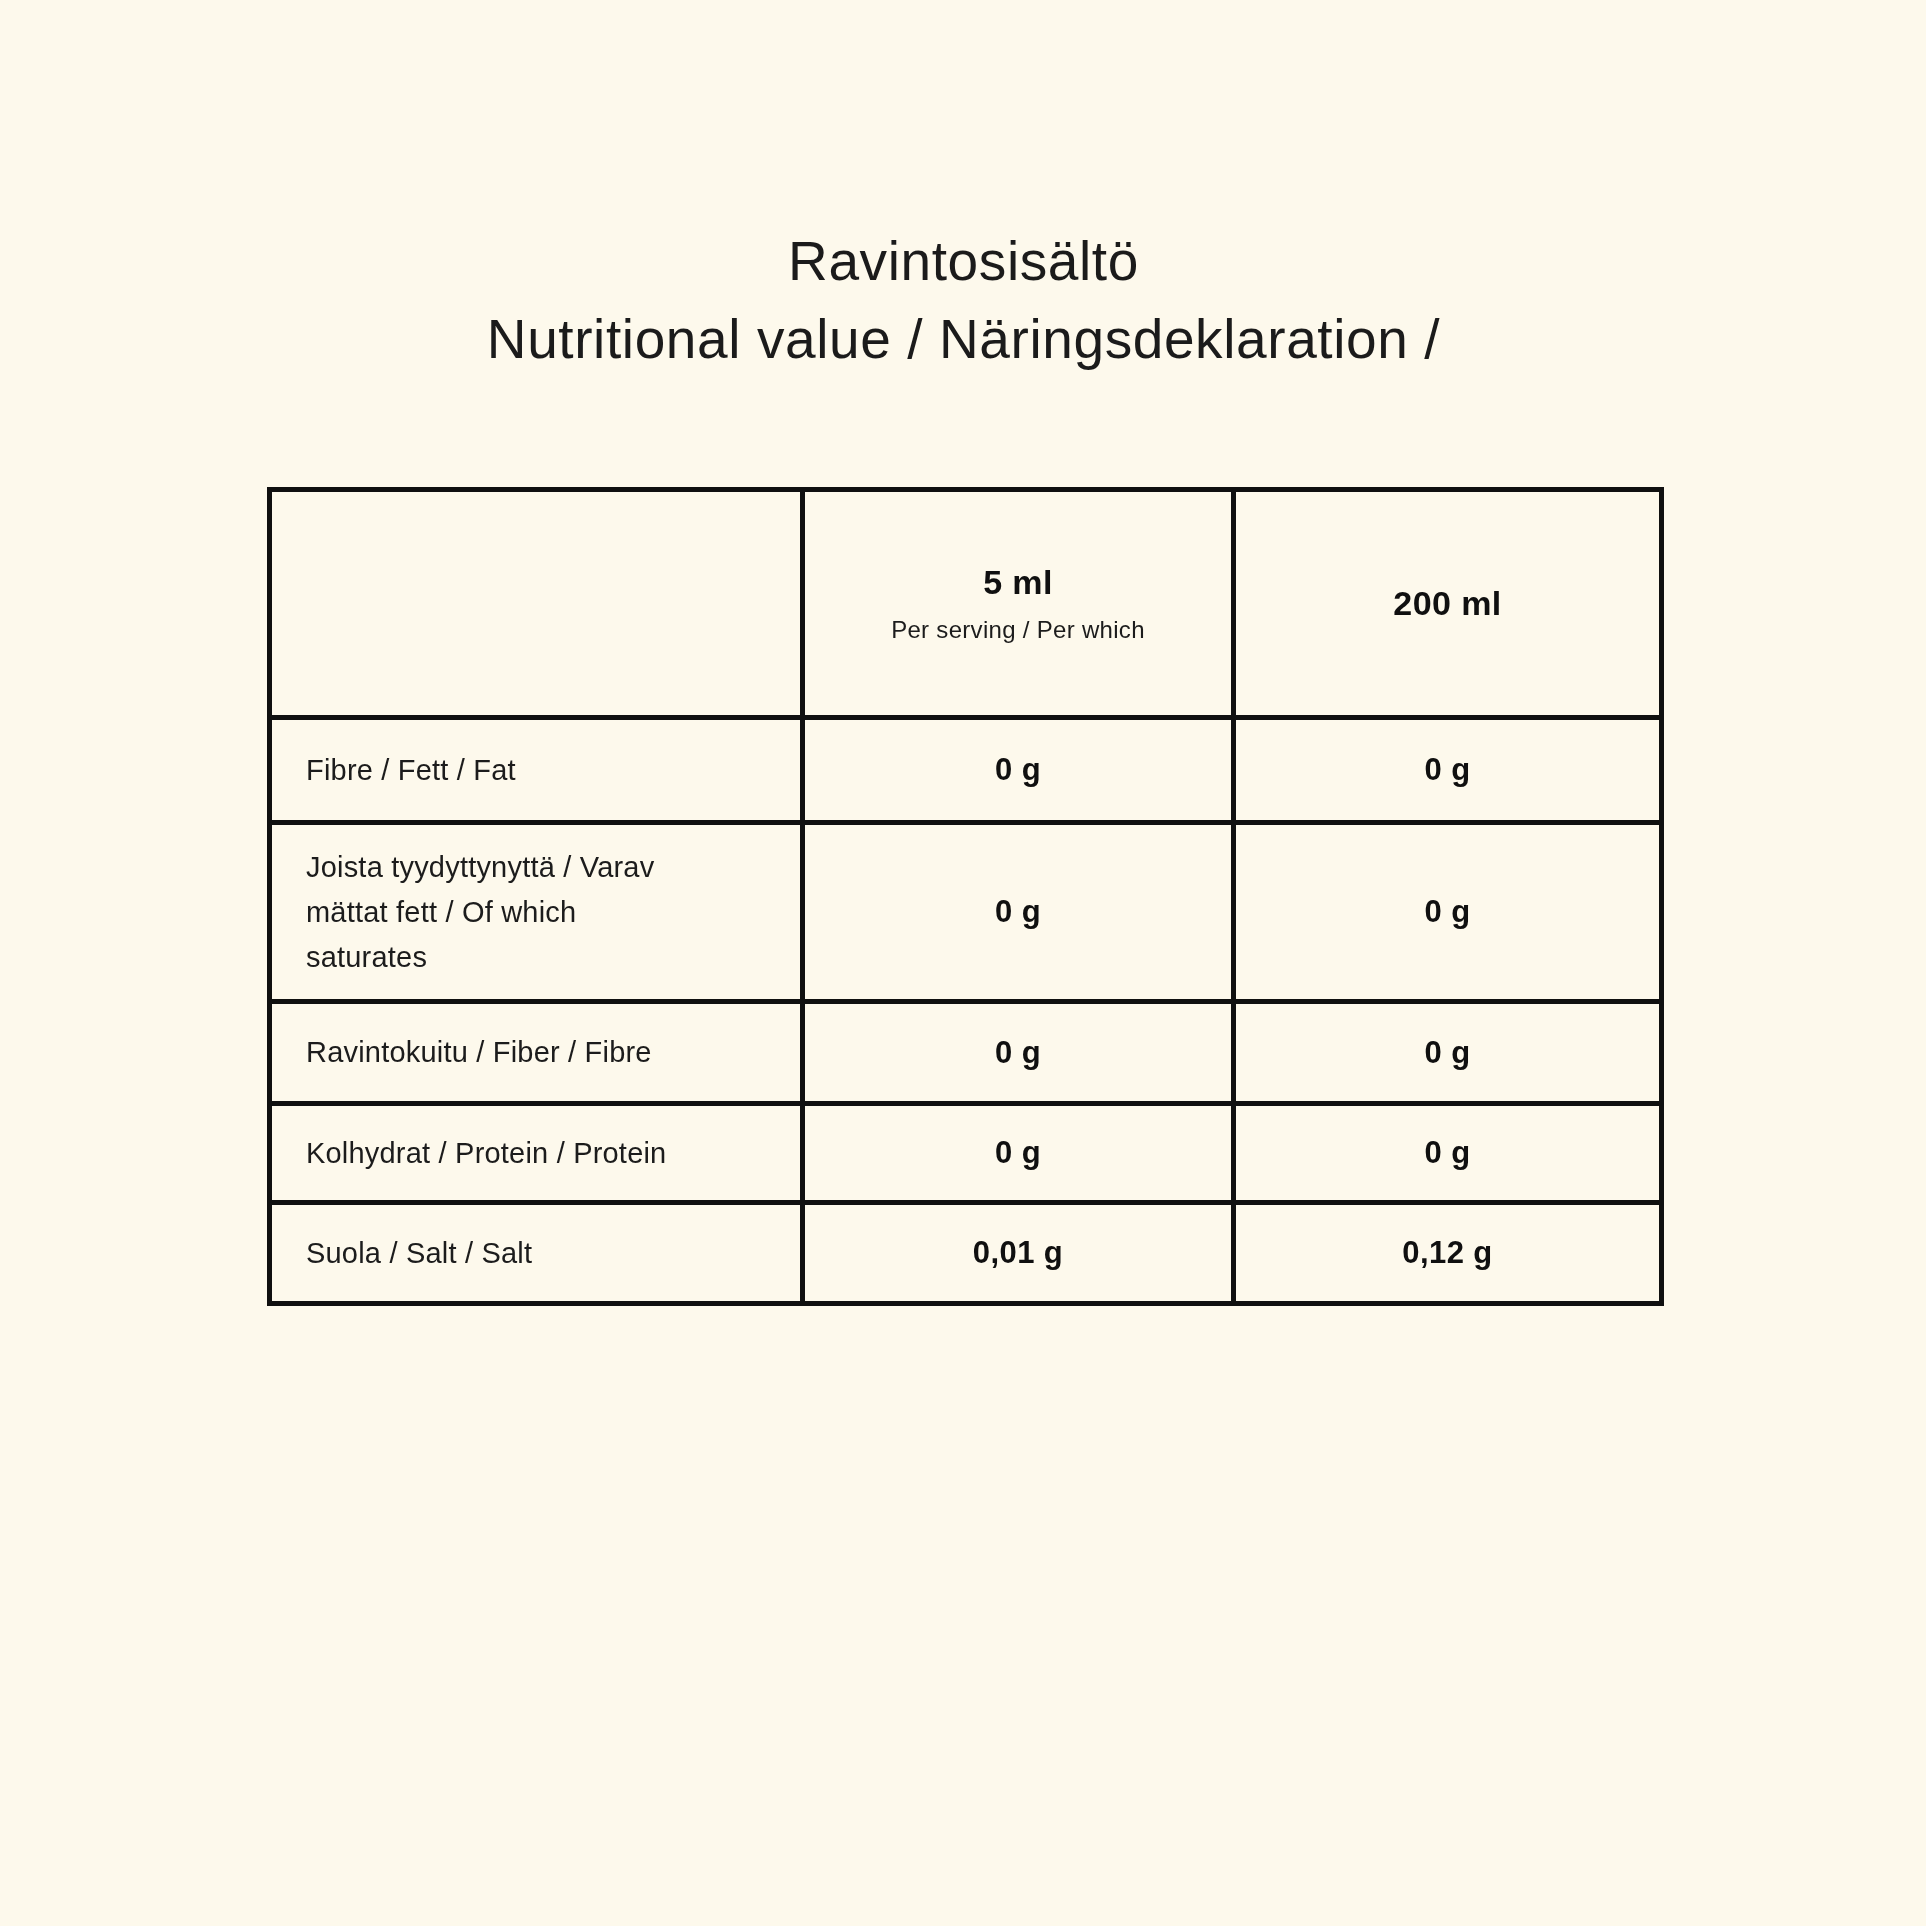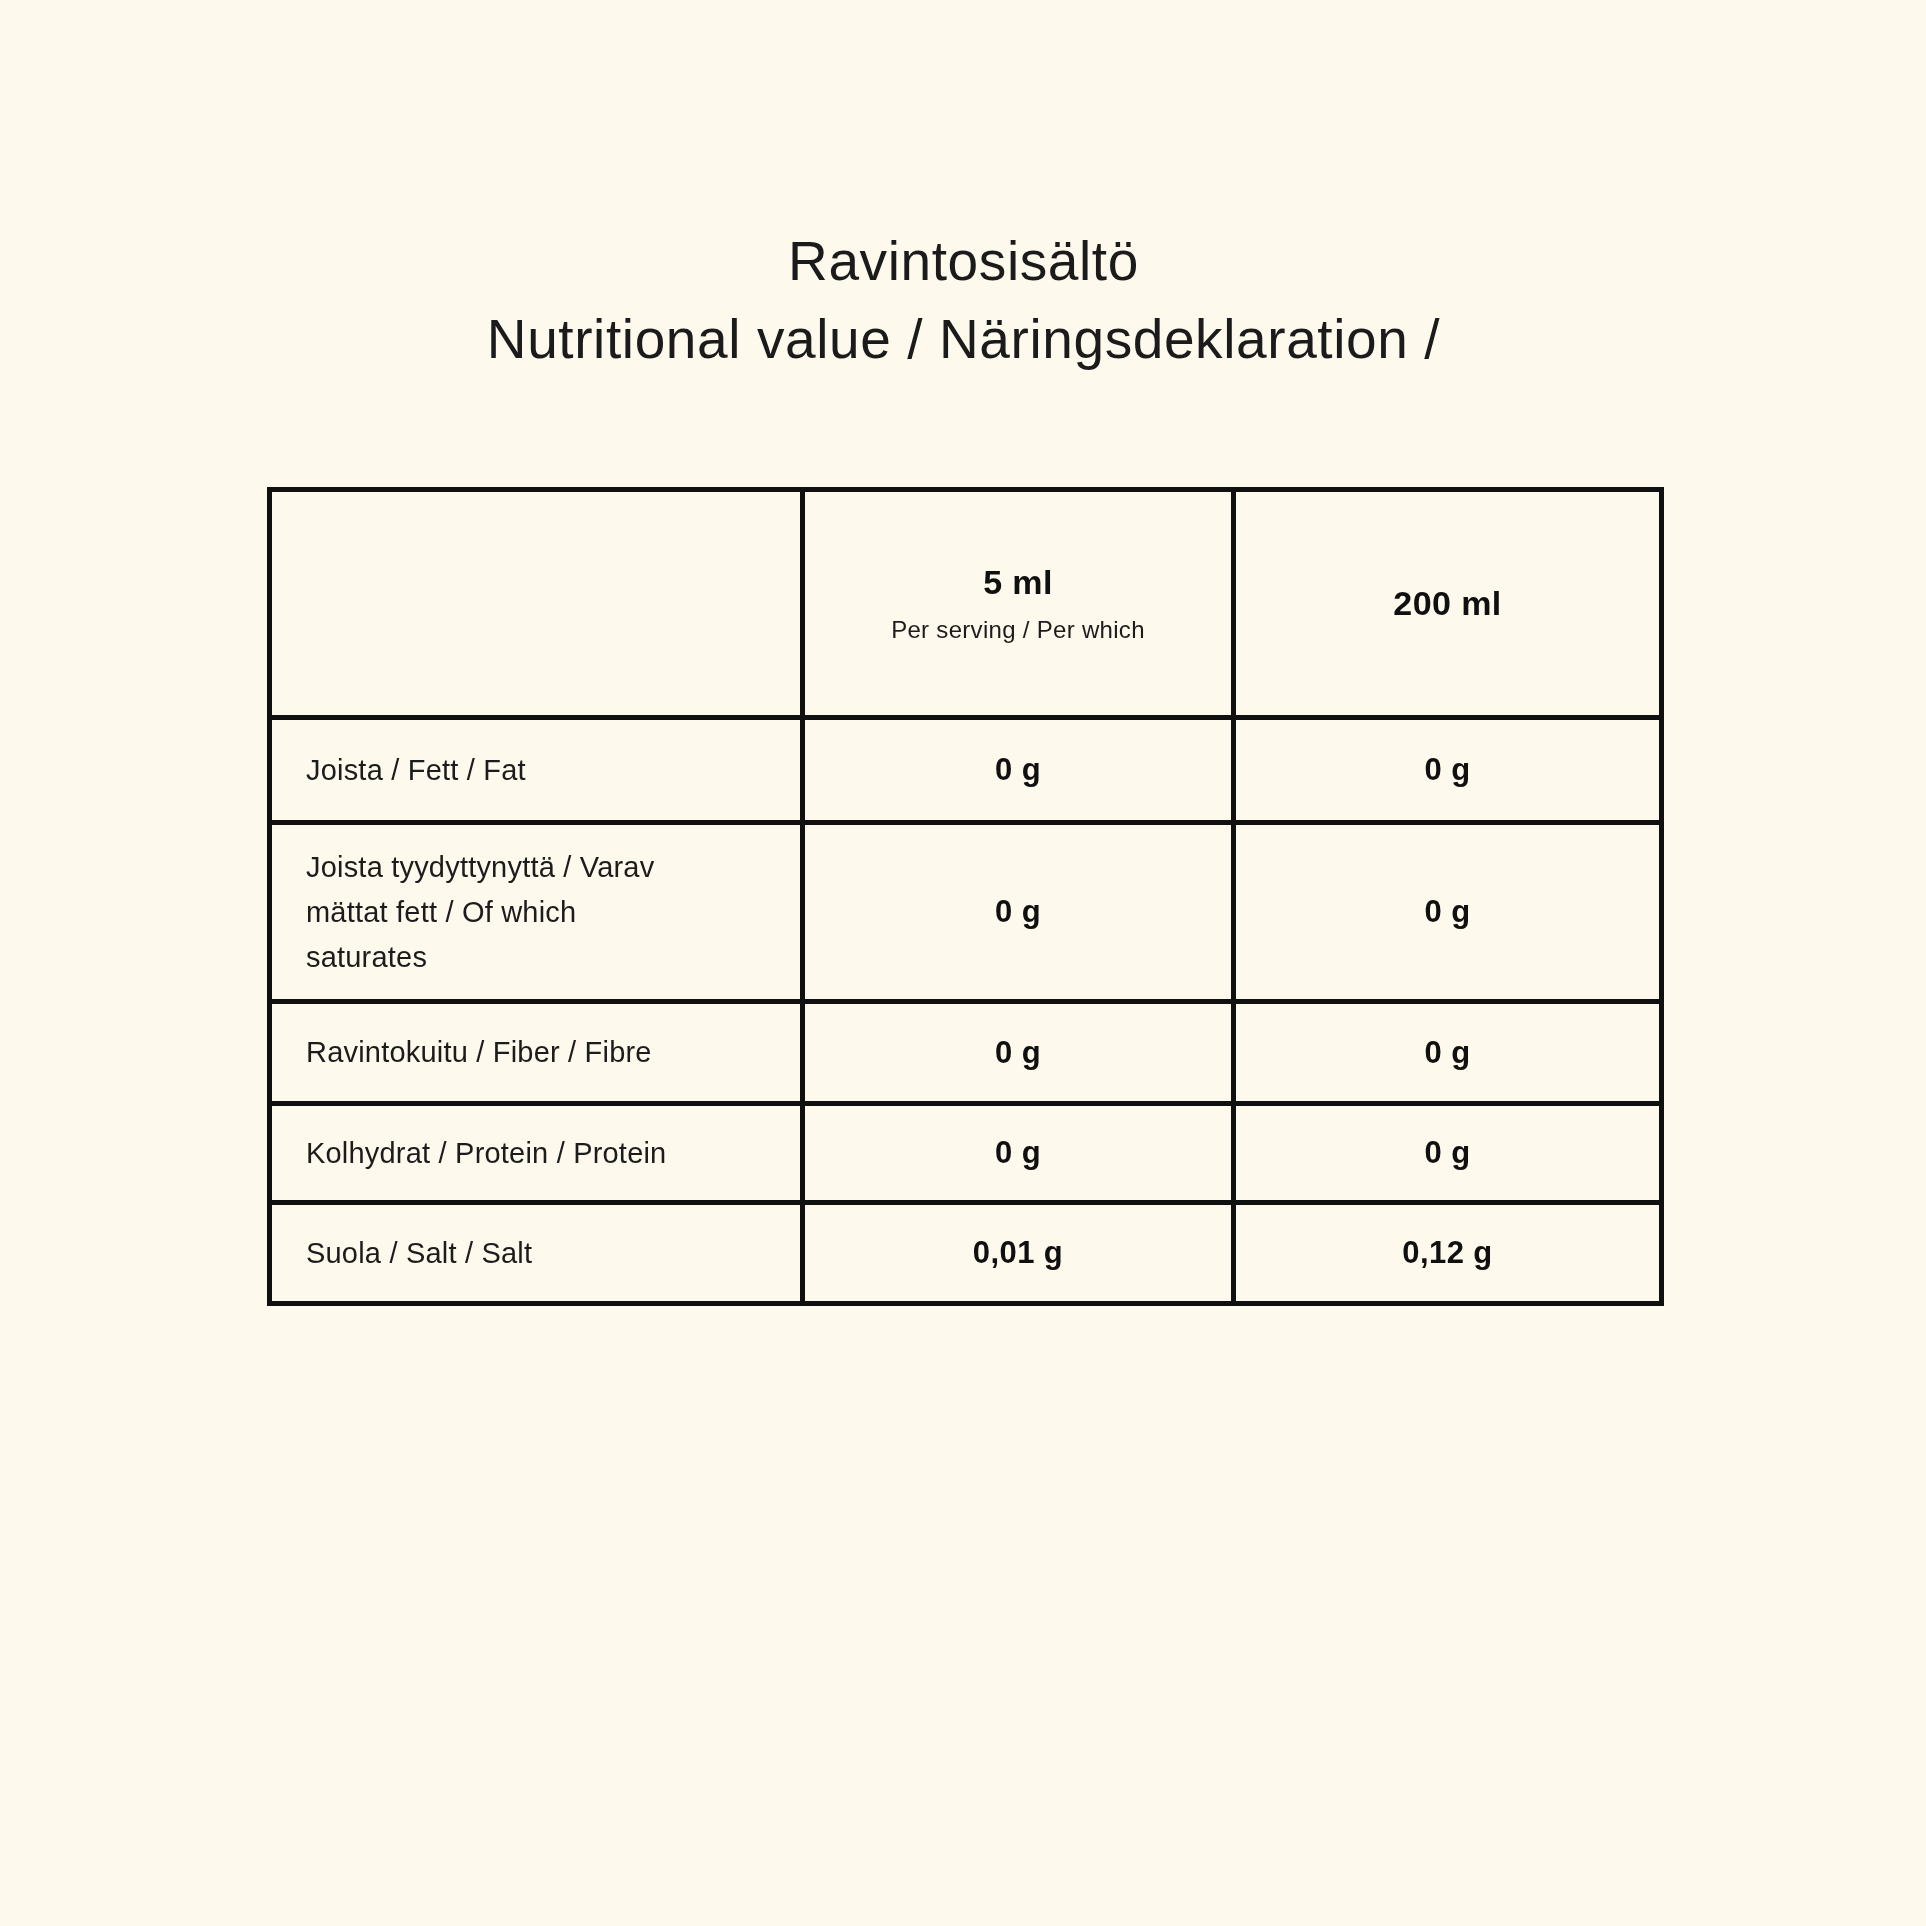--- a/index.html
+++ b/index.html
@@ -123,21 +123,21 @@
         <div class="serving-size">5 ml</div>
         <div class="serving-note">Per serving / Per which</div>
       </td>
       <td class="header-cell">
         <div class="serving-size">200 ml</div>
       </td>
     </tr>
 
 
     <tr class="row-fat">
-      <td class="label-cell">Joista / Fett / Fat</td>
+      <td class="label-cell">Fibre / Fett / Fat</td>
       <td class="value-cell">0 g</td>
       <td class="value-cell">0 g</td>
     </tr>
 
     <tr class="row-sat">
       <td class="label-cell">Joista tyydyttynyttä / Varav mättat fett / Of which saturates</td>
       <td class="value-cell">0 g</td>
       <td class="value-cell">0 g</td>
     </tr>
 

